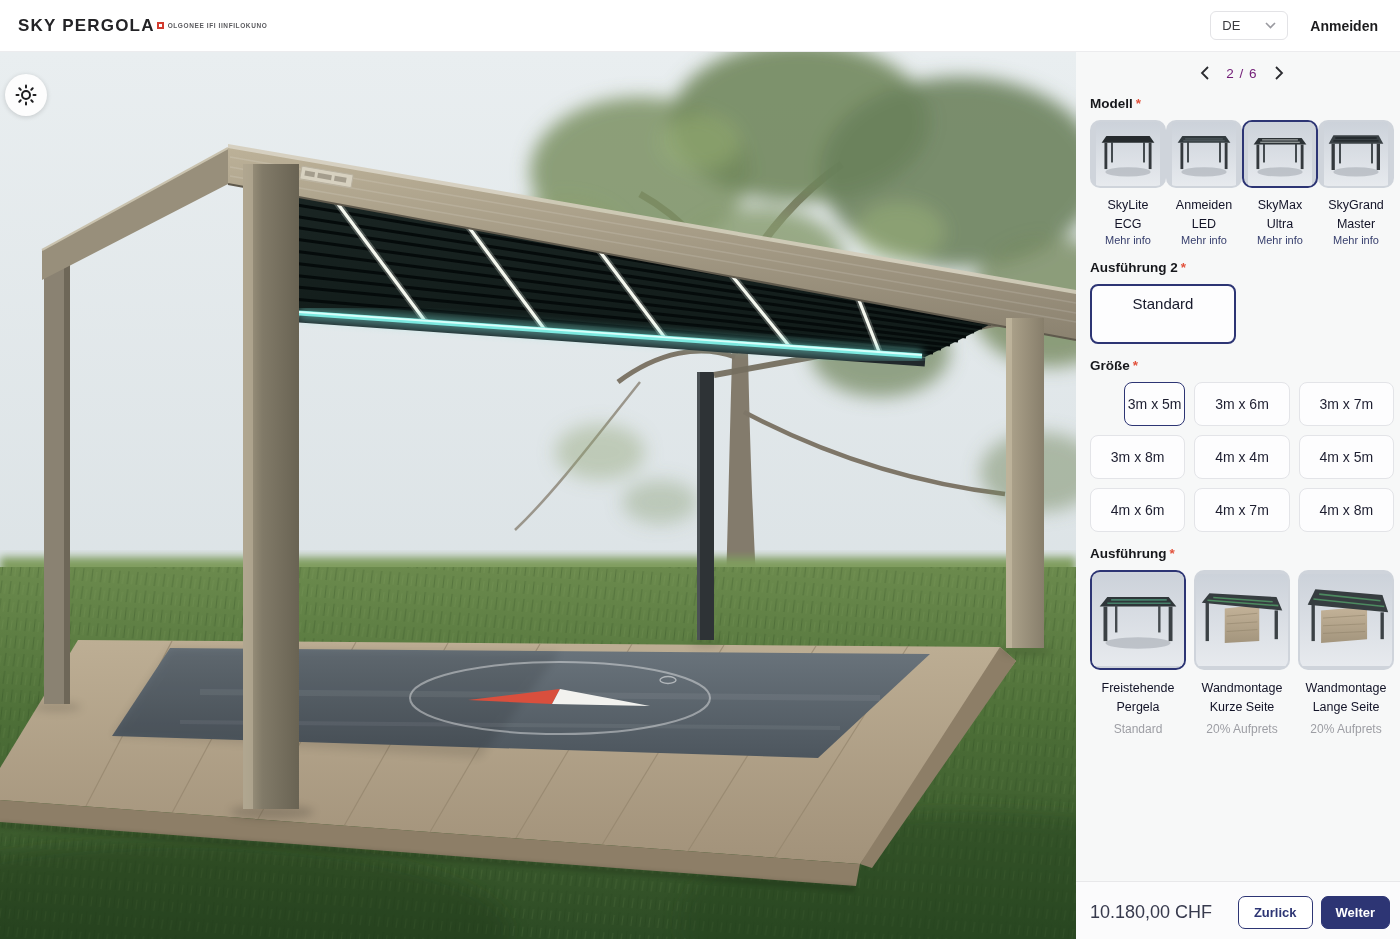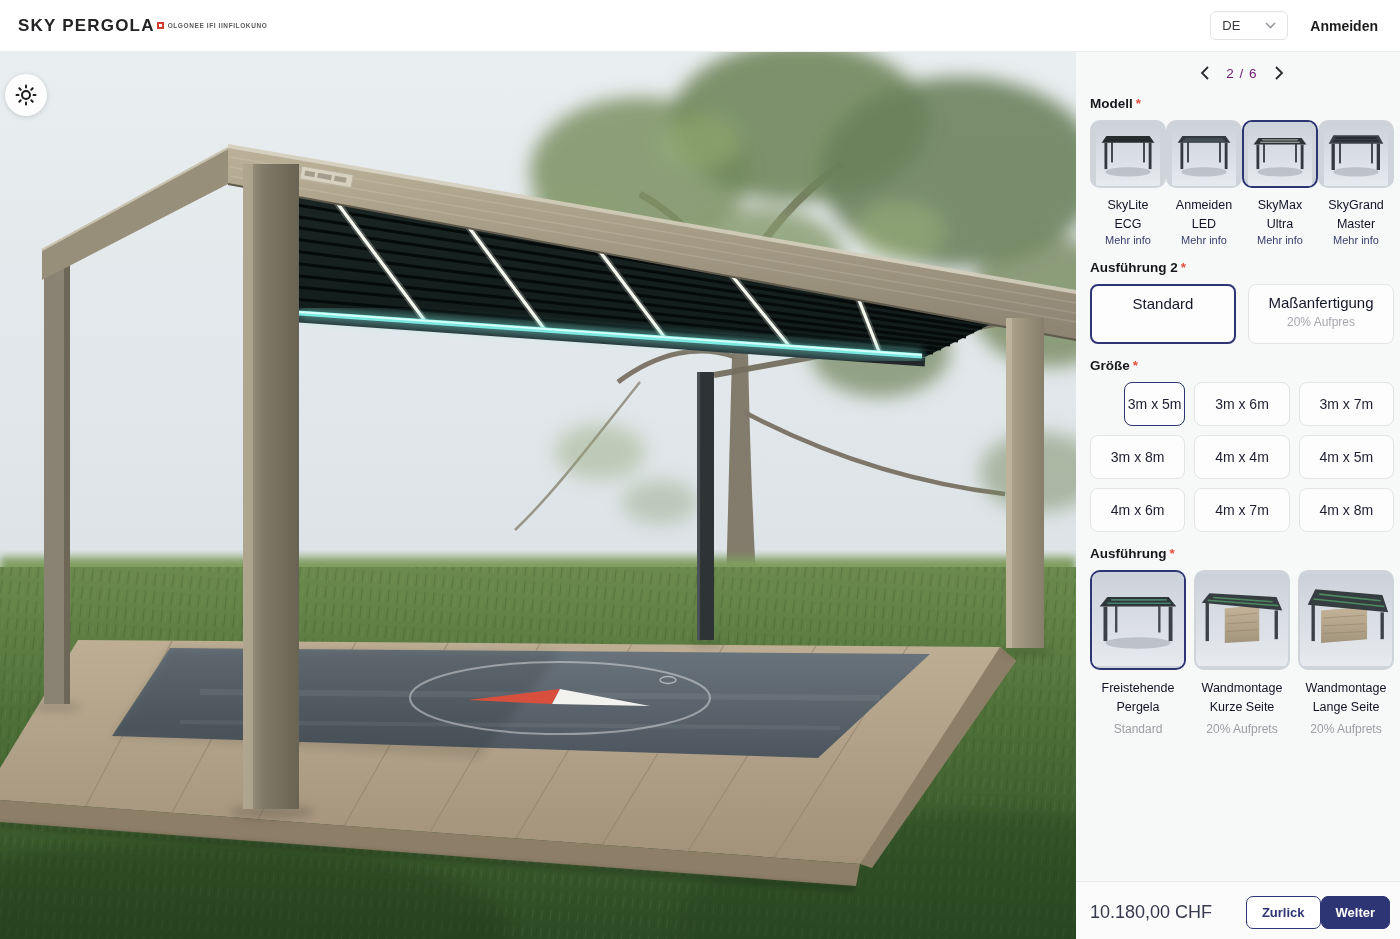--- a/index.html
+++ b/index.html
@@ -62,21 +62,21 @@
 
   .var-grid { display:grid; grid-template-columns:repeat(3,1fr); gap:8px; }
   .var-card { display:flex; flex-direction:column; align-items:center; cursor:pointer; }
   .var-card .thumb { height:100px; border-radius:10px; }
   .var-name { margin-top:9px; font-size:12.5px; line-height:1.55; color:#121327; text-align:center; }
   .var-sub { margin-top:5px; font-size:12px; color:#9d9ea4; }
 
   .panel-footer { height:58px; border-top:1px solid #e8e8ea; background:#fbfbfc; display:flex;
     align-items:center; justify-content:space-between; padding:4px 10px 0 14px; }
   .price { font-size:18px; font-weight:500; color:#373a4d; }
-  .footer-btns { display:flex; }
+  .footer-btns { display:flex; gap:8px; }
   .btn-back { background:#fff; border:1.6px solid #2d3574; color:#2d3574; font-weight:700; font-size:13px;
     border-radius:7px; padding:8px 15px; cursor:pointer; font-family:"Liberation Sans", sans-serif; }
   .btn-next { background:#2d3574; border:1.6px solid #2d3574; color:#fff; font-weight:700; font-size:13px;
     border-radius:7px; padding:8px 14px; cursor:pointer; font-family:"Liberation Sans", sans-serif; }
 </style>
 </head>
 <body>
 
 <svg width="0" height="0" style="position:absolute" aria-hidden="true">
   <defs>
@@ -434,24 +434,20 @@
             </div>
           <div class="more-info">Mehr info</div>
         </div>
       </div>
 
       <div class="sec-label"><span>Ausführung 2</span><span class="req">*</span></div>
       <div class="exec2-grid">
         <div class="opt-card selected">
           <div class="opt-title">Standard</div>
         </div>
-        <div class="opt-card">
-          <div class="opt-title">Maßanfertigung</div>
-          <div class="opt-sub">20% Aufpres</div>
-        </div>
       </div>
 
       <div class="sec-label"><span>Größe</span><span class="req">*</span></div>
       <div class="size-grid">
         <button class="size-btn selected">3m x 5m</button>
         <button class="size-btn">3m x 6m</button>
         <button class="size-btn">3m x 7m</button>
         <button class="size-btn">3m x 8m</button>
         <button class="size-btn">4m x 4m</button>
         <button class="size-btn">4m x 5m</button>

